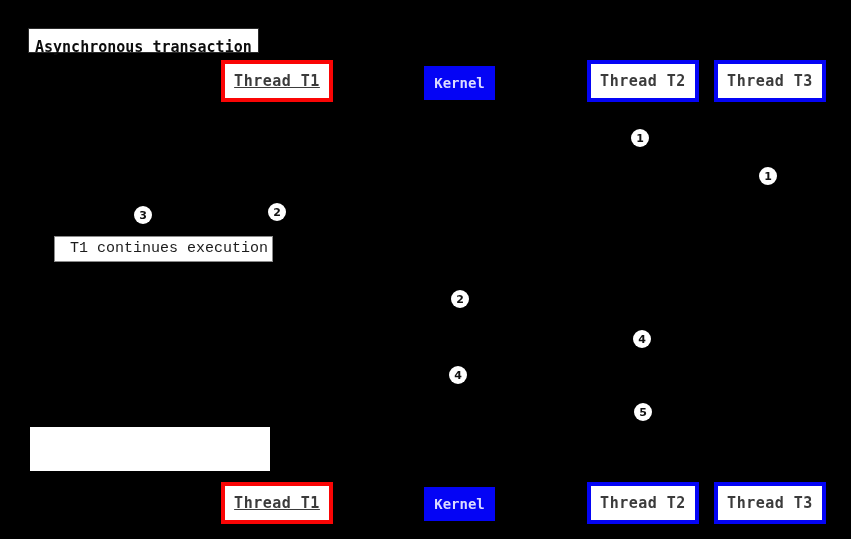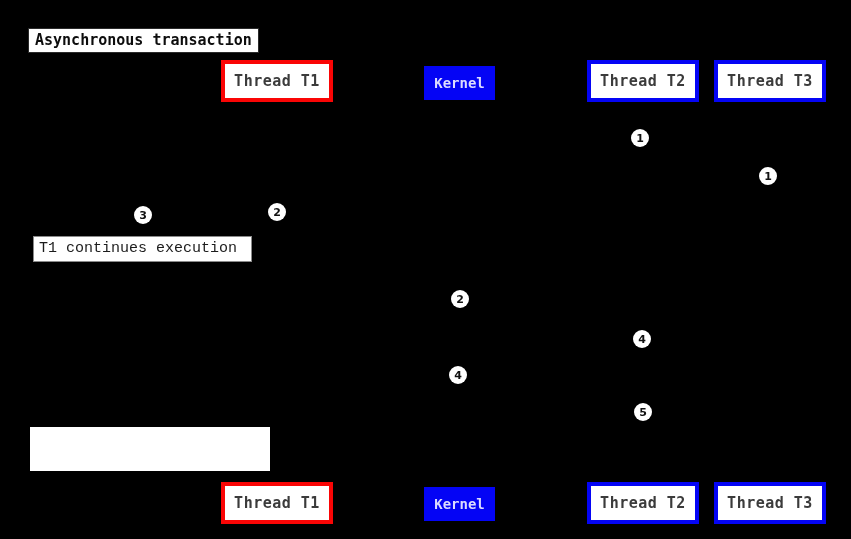--- a/index.html
+++ b/index.html
@@ -21,69 +21,69 @@
     left: 28px;
     top: 28px;
     height: 25px;
     box-sizing: border-box;
     background: var(--box-white, #fff);
     border: 1px solid #2a2a2a;
     color: #0d0d0d;
     font-size: 15px;
     font-weight: bold;
     line-height: 23px;
-    padding: 0 6px;
+    padding: 7px 6px;
     white-space: nowrap;
   }
 
   .participant {
     box-sizing: border-box;
     width: 112px;
     height: 42px;
     background: var(--box-white, #fff);
     border: 4px solid #000;
     color: var(--thread-text, #3b3b3b);
     font-size: 15px;
     font-weight: bold;
     letter-spacing: 0.5px;
     display: flex;
     align-items: center;
     justify-content: center;
     white-space: nowrap;
   }
-  .participant.red  { border-color: var(--accent-red, #f00); }
+  .participant.red  { border-color: var(--accent-red, #f00); text-decoration: underline; }
   .participant.blue { border-color: var(--accent-blue, #00f); }
 
   .kernel {
     box-sizing: border-box;
     width: 71px;
     height: 34px;
     background: var(--accent-blue, #00f);
     color: var(--kernel-text, #dcdcff);
     font-size: 14px;
     font-weight: bold;
     display: flex;
     align-items: center;
     justify-content: center;
     white-space: nowrap;
   }
 
   .note {
-    left: 33px;
+    left: 54px;
     top: 236px;
     width: 219px;
     height: 26px;
     box-sizing: border-box;
     background: var(--box-white, #fff);
     border: 1px solid var(--note-border, #8a8a8a);
     color: #1c1c1c;
     font-family: "Liberation Mono", monospace;
     font-size: 15px;
     line-height: 24px;
-    padding: 0 5px;
+    padding: 0 15px;
     white-space: nowrap;
   }
 
   .blank-box {
     left: 30px;
     top: 427px;
     width: 240px;
     height: 44px;
     background: var(--box-white, #fff);
   }

